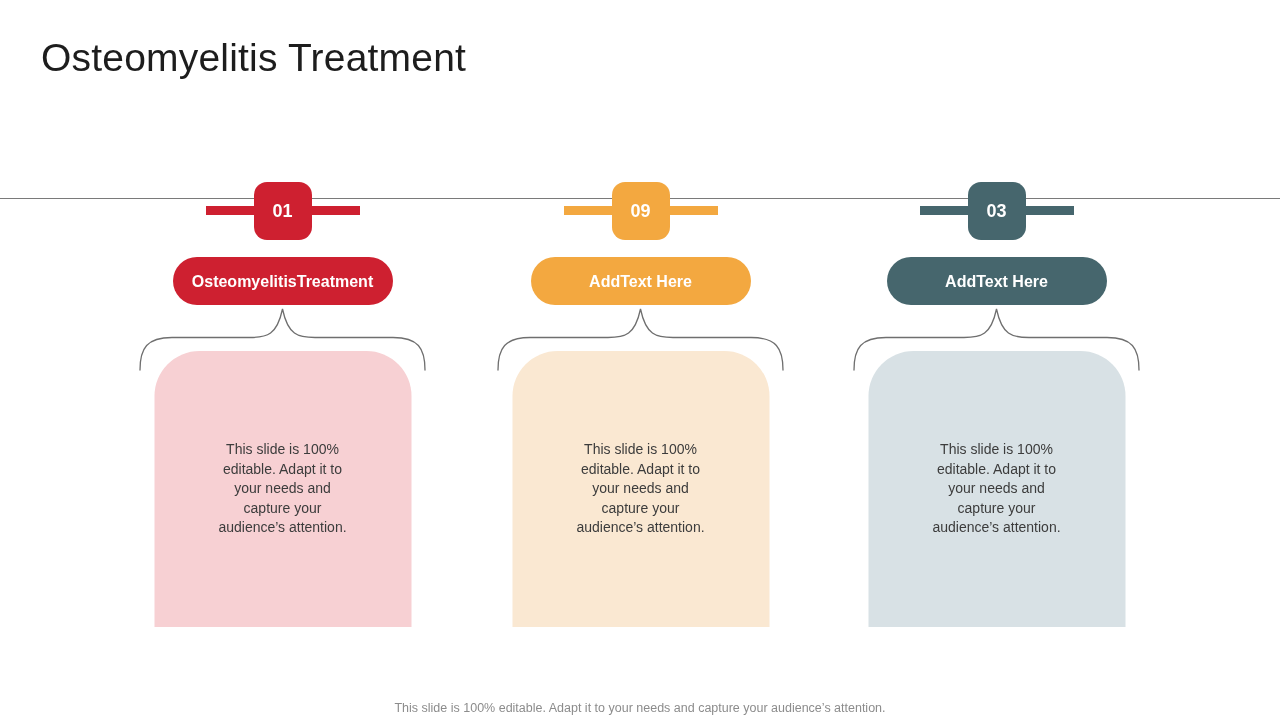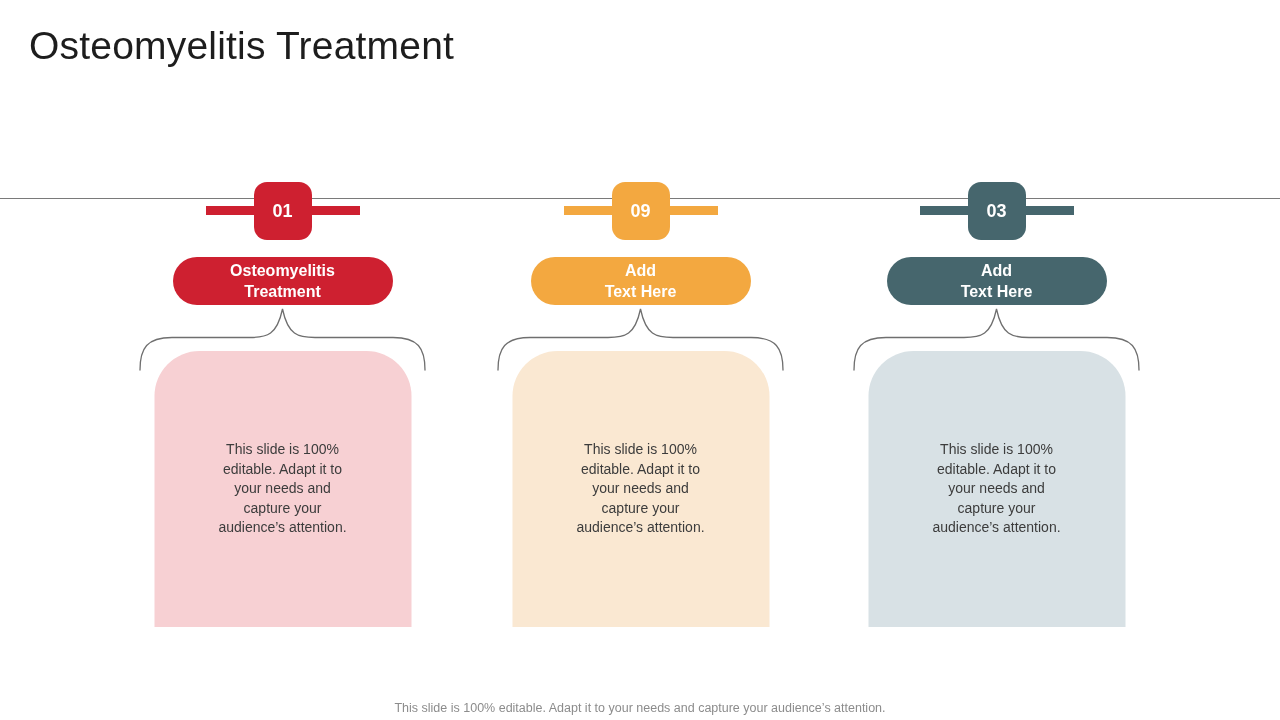--- a/index.html
+++ b/index.html
@@ -6,21 +6,21 @@
   .stage{
     position:relative;
     width:1280px;height:720px;
     background:#ffffff;
     overflow:hidden;
     font-family:"Liberation Sans", sans-serif;
   }
   .title{
     position:absolute;
     left:29px;top:24px;
-    margin:0;
+    margin:12px;
     font-size:39px;
     font-weight:400;
     color:#1d1d1d;
     letter-spacing:0.2px;
   }
   .divider{
     position:absolute;
     left:0;top:198px;
     width:1280px;height:1px;
     background:var(--divider,#7a7a7a);
@@ -57,21 +57,21 @@
     font-size:18px;
     font-weight:700;
   }
   .pill{
     position:absolute;
     top:245px;left:50%;
     transform:translateX(-50%);
     width:220px;height:48px;
     border-radius:24px;
     background:var(--accent,#888);
-    display:flex;flex-direction:column;
+    display:flex;
     align-items:center;justify-content:center;
     z-index:3;
   }
   .pill span{
     color:#fff;
     font-size:16px;
     font-weight:700;
     line-height:21px;
     white-space:nowrap;
   }

